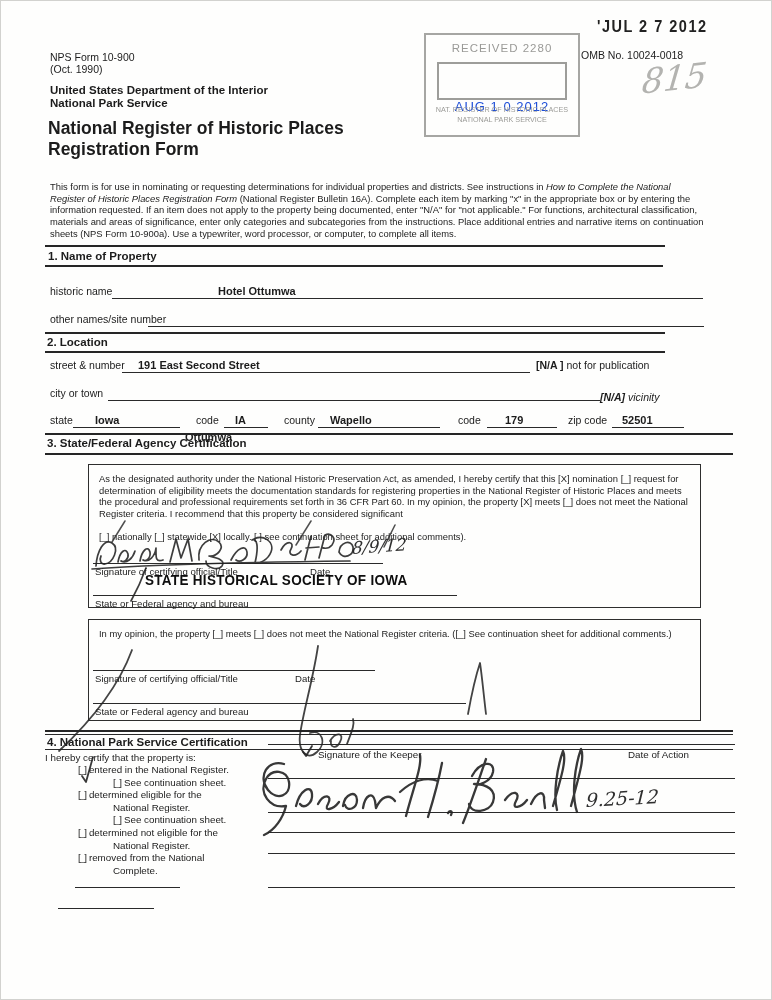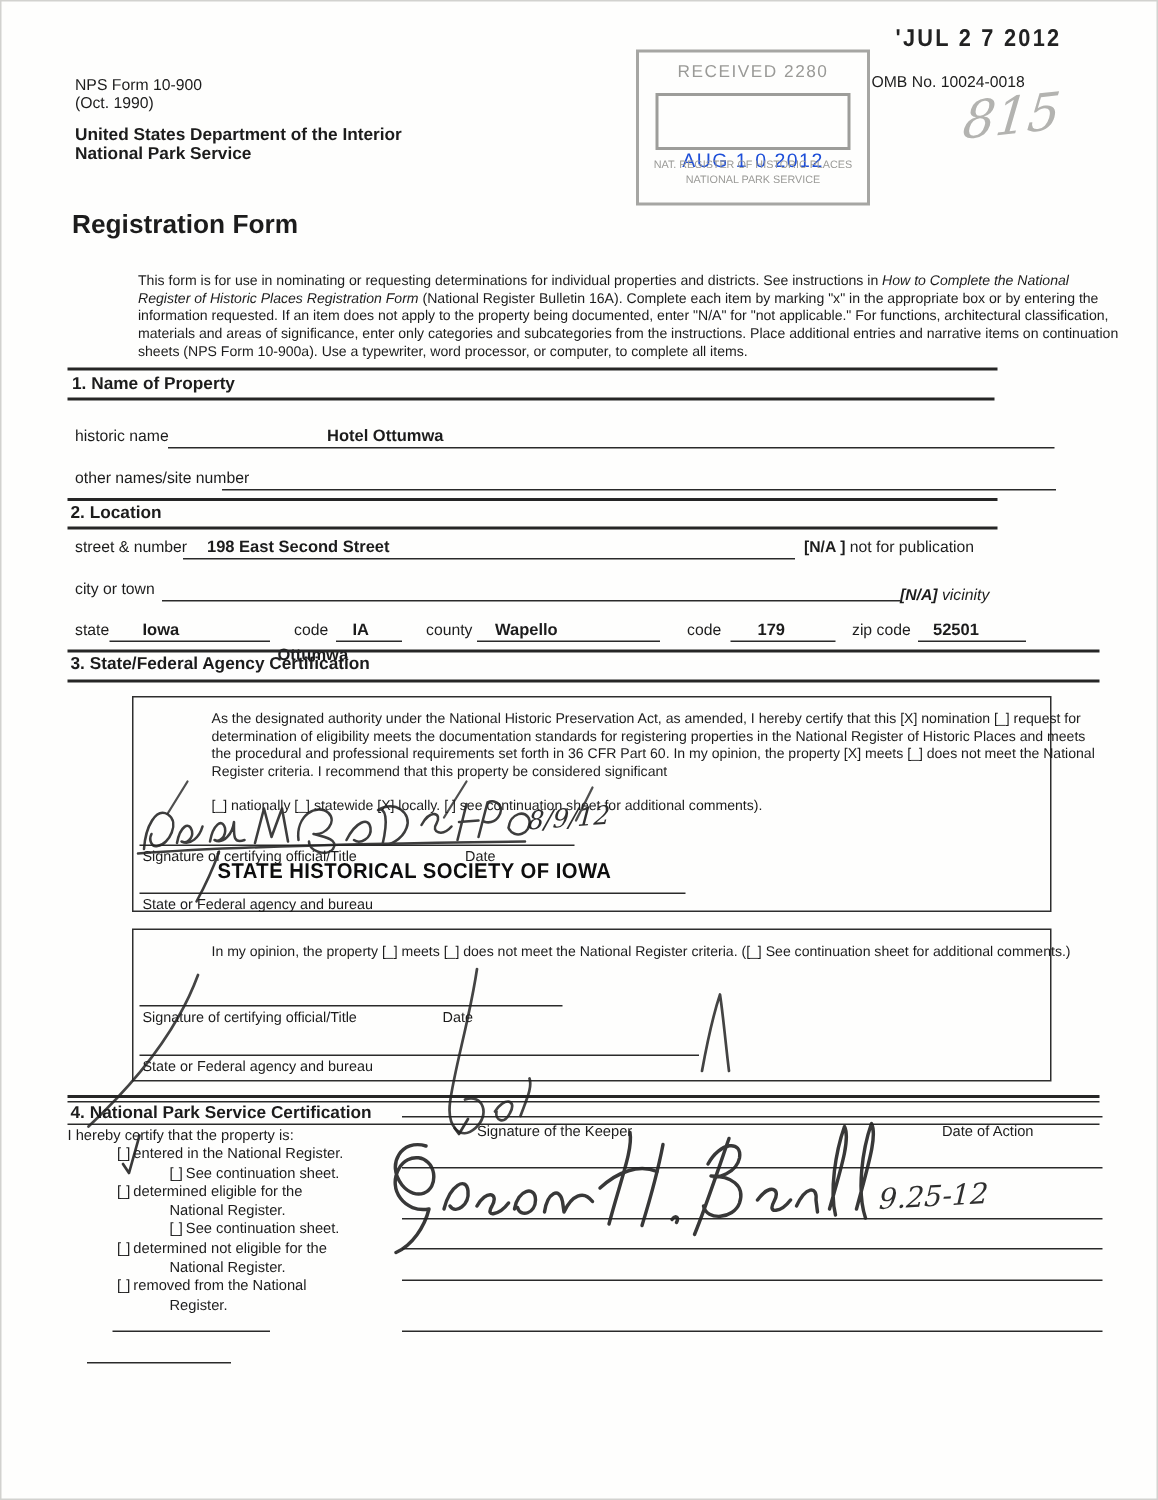--- a/index.html
+++ b/index.html
@@ -6,21 +6,21 @@
   #page{
     position:relative;width:772px;height:1000px;margin:0 auto;background:#fefefd;
     font-family:"Liberation Sans",sans-serif;color:#1c1c1c;overflow:hidden;
     box-shadow:inset 0 0 0 1px #d2d2cf;
   }
   .t{position:absolute;white-space:nowrap;font-size:10.5px;line-height:12px;}
   .b{font-weight:bold;}
   .i{font-style:italic;}
   .ln{position:absolute;border-top:1.6px solid #2a2a2a;height:0;}
   .ln2{position:absolute;border-top:2px solid #262626;height:0;}
-  .para{position:absolute;font-size:9.4px;line-height:11.7px;white-space:normal;margin-left:42px;}
+  .para{position:absolute;font-size:9.4px;line-height:11.7px;white-space:normal;}
   .box{position:absolute;border:1.5px solid #2e2e2e;background:transparent;}
   .stampbox{position:absolute;border:2px solid #a6a6a3;color:#9a9a97;text-align:center;}
   .stampbox .inner{position:absolute;border:2px solid #9d9d9a;}
   .heading{position:absolute;white-space:nowrap;font-size:11.5px;font-weight:bold;}
   .hand{position:absolute;white-space:nowrap;font-family:"DejaVu Serif",serif;font-style:italic;color:#2f2f2f;}
   .list{position:absolute;font-size:9.8px;line-height:12.6px;}
   .list .row{white-space:nowrap;}
   .ind1{padding-left:33px;}
   .ind2{padding-left:68px;}
   .cbx{letter-spacing:-1px;margin-right:3px;}
@@ -32,20 +32,21 @@
 <body>
 
 <div id="page">
 
   <div class="t" style="left:50px;top:51px;">NPS Form 10-900</div>
   <div class="t" style="left:50px;top:63px;">(Oct. 1990)</div>
 
   <div class="t b" style="left:50px;top:84px;font-size:11.5px;">United States Department of the Interior</div>
   <div class="t b" style="left:50px;top:97px;font-size:11.5px;">National Park Service</div>
 
+  <div class="t b" style="left:48px;top:122px;font-size:17.5px;">National Register of Historic Places</div>
   <div class="t b" style="left:48px;top:143px;font-size:17.5px;">Registration Form</div>
 
   <div class="stampbox" style="left:424px;top:33px;width:152px;height:100px;">
     <div style="position:absolute;left:0;right:0;top:7px;font-size:11.5px;letter-spacing:1px;">RECEIVED 2280</div>
     <div class="inner" style="left:11px;top:27px;width:126px;height:34px;">
       <div style="position:absolute;left:0;right:0;top:9px;font-size:13px;color:#1d4ed8;letter-spacing:1px;margin-top:26px;">AUG 1 0 2012</div>
     </div>
     <div style="position:absolute;left:0;right:0;top:70px;font-size:7.2px;">NAT. REGISTER OF HISTORIC PLACES</div>
     <div style="position:absolute;left:0;right:0;top:80px;font-size:7.2px;">NATIONAL PARK SERVICE</div>
   </div>
@@ -66,21 +67,21 @@
 
   <div class="t" style="left:50px;top:313px;">other names/site number</div>
   <div class="t b" style="left:180px;top:313px;font-size:11px;"></div>
   <div class="ln" style="left:148px;top:326px;width:556px;"></div>
 
   <div class="ln2" style="left:45px;top:332px;width:620px;"></div>
   <div class="heading" style="left:47px;top:336px;">2. Location</div>
   <div class="ln2" style="left:45px;top:351px;width:620px;"></div>
 
   <div class="t" style="left:50px;top:359px;">street &amp; number</div>
-  <div class="t b" style="left:138px;top:359px;font-size:11px;">198 East Second Street</div>
+  <div class="t b" style="left:138px;top:359px;font-size:11px;">191 East Second Street</div>
   <div class="ln" style="left:122px;top:372px;width:408px;"></div>
   <div class="t" style="left:536px;top:359px;"><span class="b">[N/A ]</span><span> not for publication</span></div>
 
   <div class="t" style="left:50px;top:387px;">city or town</div>
   <div class="t b" style="left:185px;top:387px;font-size:11px;margin-top:44px;">Ottumwa</div>
   <div class="ln" style="left:108px;top:400px;width:492px;"></div>
   <div class="t" style="left:600px;top:391px;font-style:italic;"><span class="b">[N/A]</span><span> vicinity</span></div>
 
   <div class="t" style="left:50px;top:414px;">state</div>
   <div class="t b" style="left:95px;top:414px;font-size:11px;">Iowa</div>
@@ -131,21 +132,21 @@
 
   <div class="list" style="left:45px;top:764px;width:250px;">
     <div class="row ind1"><span class="cbx">[_]</span><span>entered in the National Register.</span></div>
     <div class="row ind2"><span class="cbx">[_]</span><span>See continuation sheet.</span></div>
     <div class="row ind1"><span class="cbx">[_]</span><span>determined eligible for the</span></div>
     <div class="row ind2"><span>National Register.</span></div>
     <div class="row ind2"><span class="cbx">[_]</span><span>See continuation sheet.</span></div>
     <div class="row ind1"><span class="cbx">[_]</span><span>determined not eligible for the</span></div>
     <div class="row ind2"><span>National Register.</span></div>
     <div class="row ind1"><span class="cbx">[_]</span><span>removed from the National</span></div>
-    <div class="row ind2"><span>Register.</span></div>
+    <div class="row ind2"><span>Complete.</span></div>
   </div>
 
   <div class="ln" style="left:75px;top:887px;width:105px;"></div>
   <div class="ln" style="left:58px;top:908px;width:96px;"></div>
 
   <div class="ln" style="left:268px;top:744px;width:467px;"></div>
   <div class="t" style="left:318px;top:749px;font-size:9.8px;">Signature of the Keeper</div>
   <div class="t" style="left:628px;top:749px;font-size:9.8px;">Date of Action</div>
   <div class="ln" style="left:268px;top:778px;width:467px;"></div>
   <div class="ln" style="left:268px;top:812px;width:467px;"></div>

